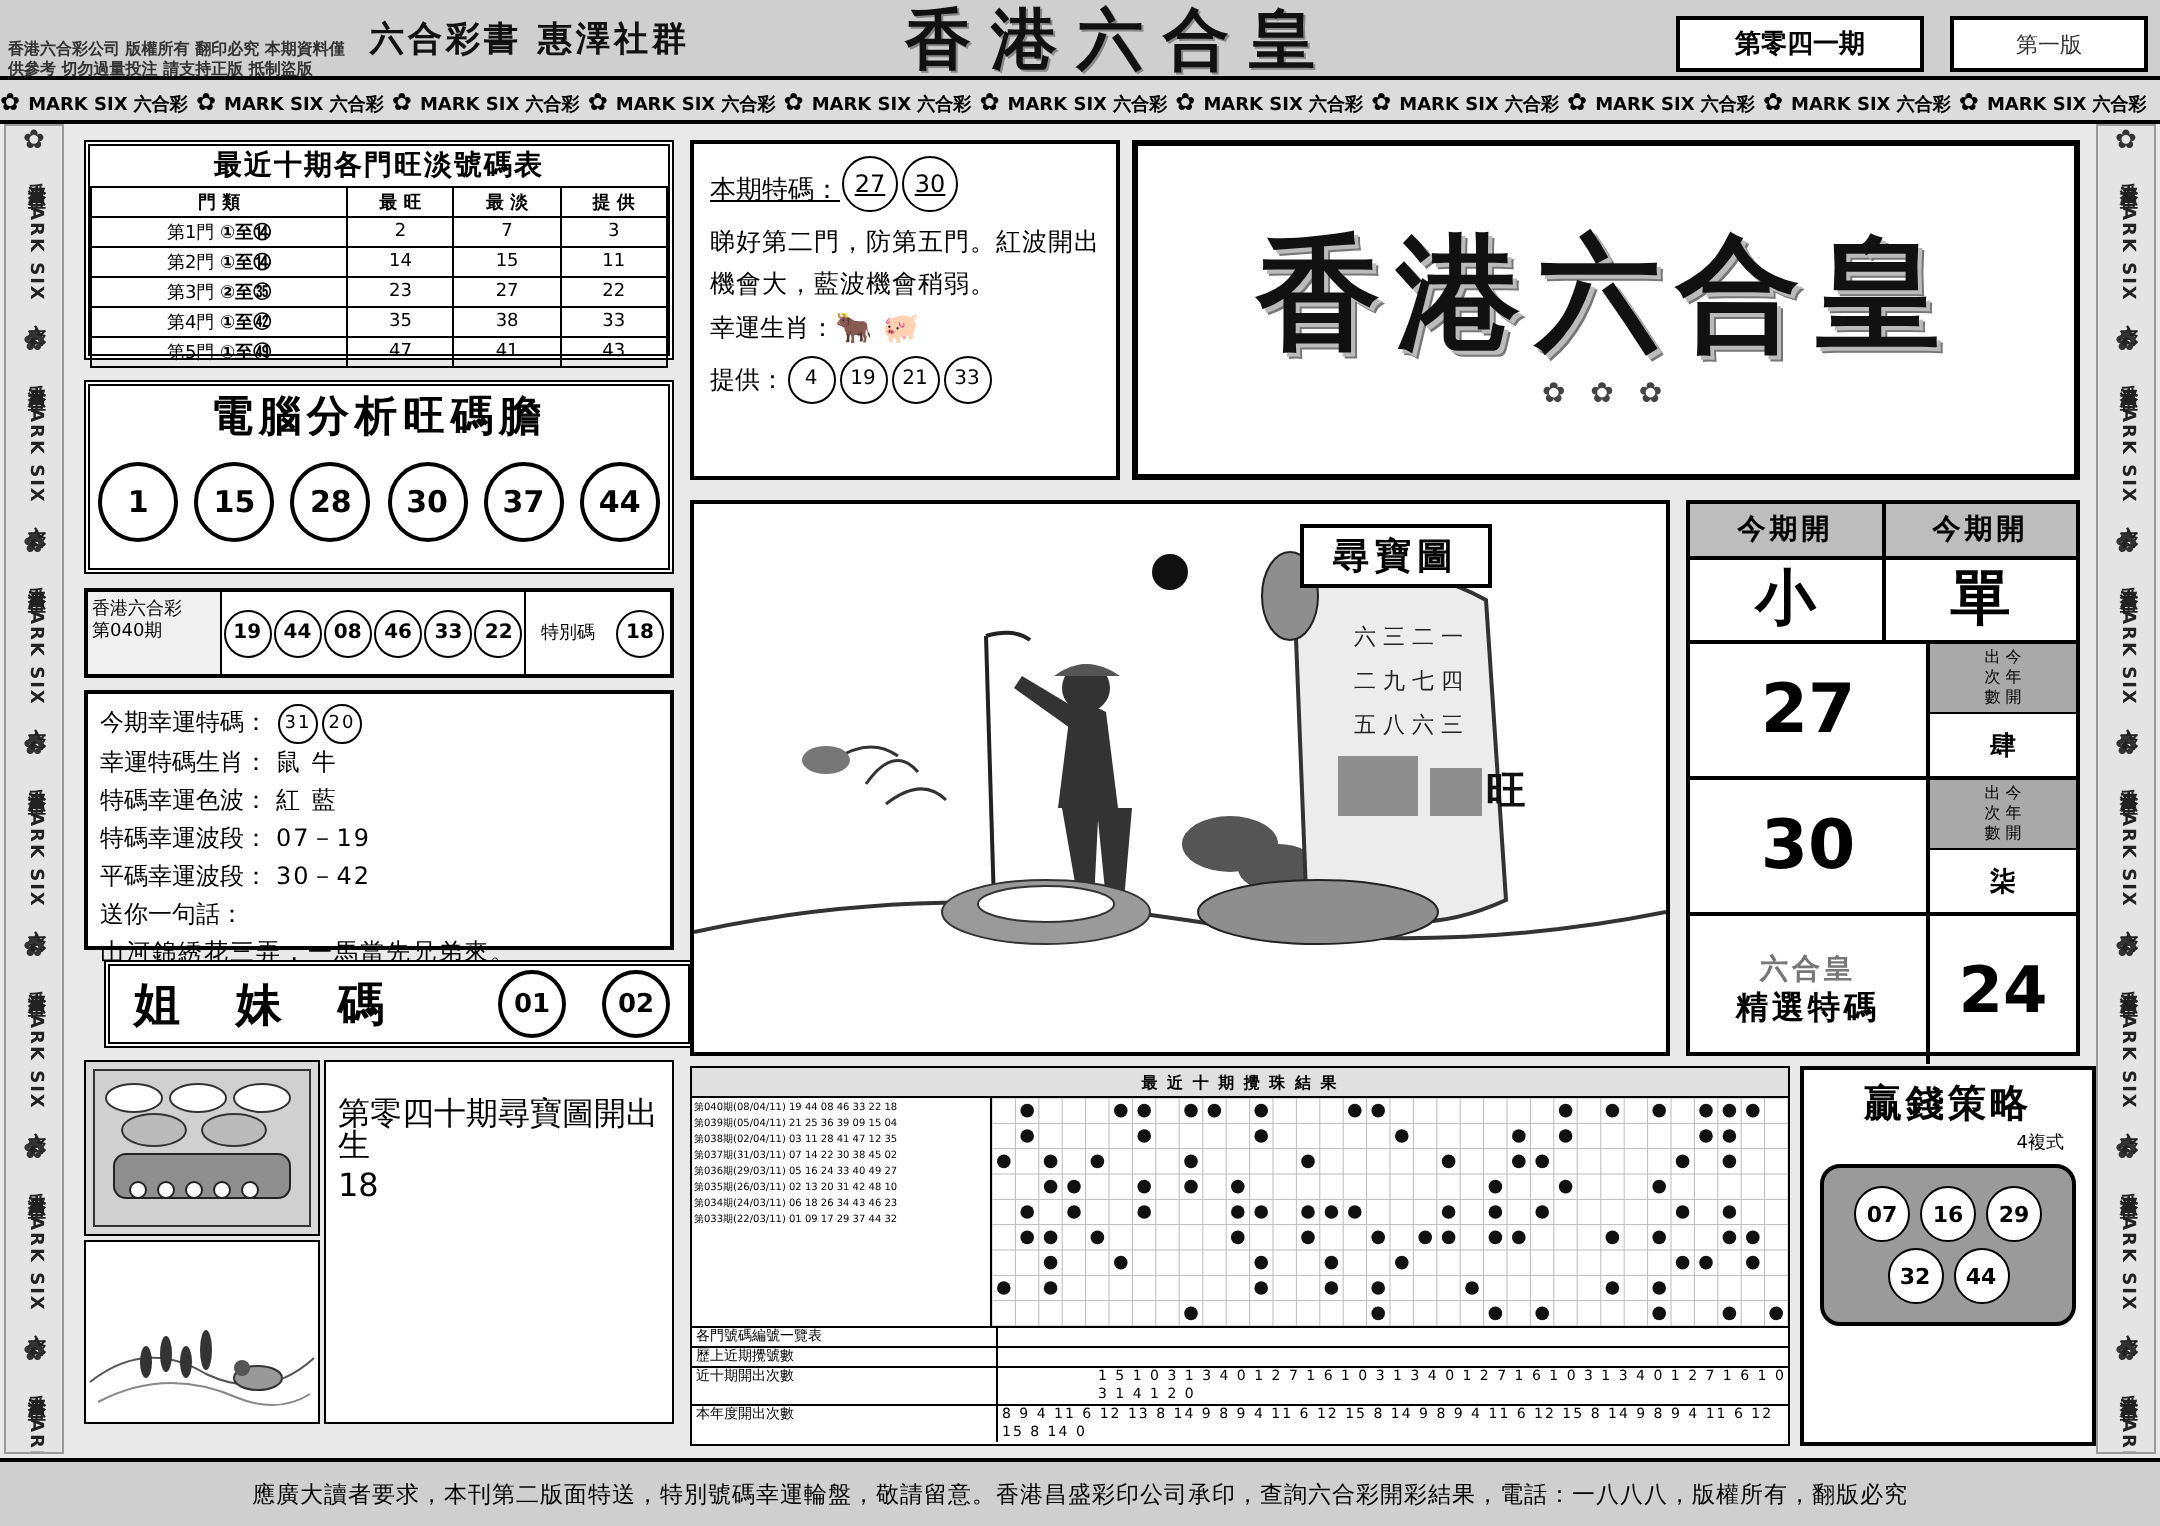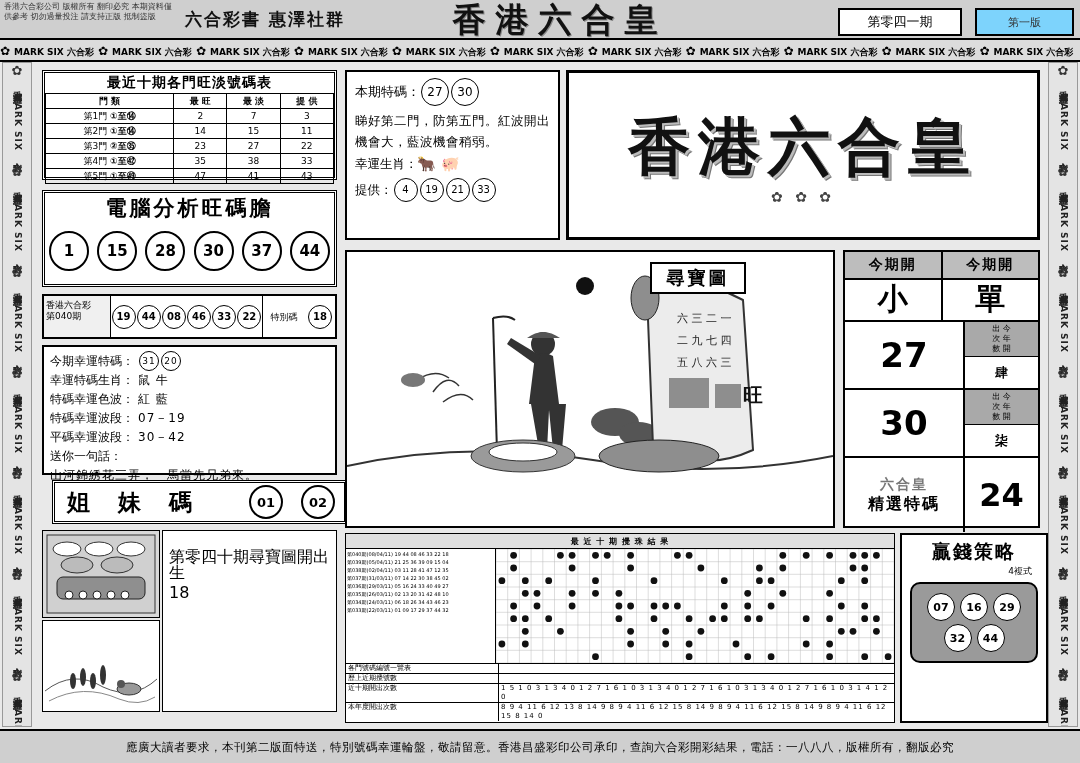--- a/index.html
+++ b/index.html
@@ -4,26 +4,26 @@
 <style>
   html,body{margin:0;padding:0;background:#fff;}
   body{width:1080px;height:763px;font-family:"DejaVu Sans","Liberation Sans",sans-serif;overflow:hidden;}
   #page{position:relative;width:1080px;height:763px;background:#e9e9e9;}
   .blk{position:absolute;box-sizing:border-box;}
   .ctr{display:flex;align-items:center;justify-content:center;}
   .col{display:flex;flex-direction:column;}
 
   
   #masthead{left:0;top:0;width:1080px;height:40px;background:#cfcfcf;border-bottom:2px solid #000;}
-  #mh-left{position:absolute;left:4px;top:2px;width:170px;height:34px;font-size:8px;line-height:10px;color:#333;overflow:hidden;}
+  #mh-left{position:absolute;left:4px;top:20px;width:170px;height:34px;font-size:8px;line-height:10px;color:#333;overflow:hidden;font-weight:bold;}
   #mh-mid{position:absolute;left:180px;top:4px;width:170px;height:30px;font-size:17px;font-weight:bold;letter-spacing:2px;color:#111;}
   #mh-title{position:absolute;left:360px;top:0px;width:400px;height:40px;font-size:33px;font-weight:bold;letter-spacing:10px;color:#111;
     text-shadow:1px 1px 0 #888;}
-  #mh-issue{position:absolute;left:838px;top:8px;width:120px;height:24px;background:#fff;border:2px solid #000;font-size:13px;font-weight:normal;}
-  #mh-right{position:absolute;left:975px;top:8px;width:95px;height:24px;background:#7dd3fc;border:2px solid #000;font-size:11px;color:#333;}
+  #mh-issue{position:absolute;left:838px;top:8px;width:120px;height:24px;background:#fff;border:2px solid #000;font-size:13px;font-weight:bold;}
+  #mh-right{position:absolute;left:975px;top:8px;width:95px;height:24px;background:#ffffff;border:2px solid #000;font-size:11px;color:#333;}
 
   
   #strip{left:0;top:40px;width:1080px;height:22px;background:#dcdcdc;border-bottom:2px solid #000;overflow:hidden;}
   #strip .unit{display:inline-block;font-size:9px;font-weight:bold;padding:0 4px;line-height:22px;letter-spacing:0;}
   #strip .flower{display:inline-block;font-size:12px;line-height:22px;}
 
   
   .rail{top:62px;width:30px;height:665px;background:#e4e4e4;border:1px solid #999;overflow:hidden;}
   #rail-l{left:2px;} #rail-r{left:1048px;}
   .rail .rv{writing-mode:vertical-rl;font-size:9px;font-weight:bold;letter-spacing:1px;margin:6px auto;display:block;text-align:center;color:#222;}
@@ -56,21 +56,21 @@
   #sister{left:52px;top:480px;width:295px;height:44px;border:3px double #000;background:#fff;display:flex;align-items:center;}
   #sister .t{flex:1;font-size:23px;font-weight:bold;letter-spacing:10px;padding-left:12px;}
   #sister .b{width:52px;display:flex;align-items:center;justify-content:center;}
 
   #lo-left{left:42px;top:530px;width:118px;height:88px;border:1px solid #000;background:#d9d9d9;}
   #lo-left2{left:42px;top:620px;width:118px;height:92px;border:1px solid #000;background:#fff;}
   #lo-note{left:162px;top:530px;width:175px;height:182px;border:1px solid #000;background:#fff;font-size:16px;padding:18px 6px;line-height:16px;}
 
   
   #special{left:345px;top:70px;width:215px;height:170px;border:2px solid #000;background:#fff;padding:6px 8px;font-size:12px;line-height:20px;}
-  #special .hd{display:flex;align-items:center;font-size:13px;}
+  #special .hd{display:flex;align-items:flex-end;font-size:13px;text-decoration:underline;}
   #special .txt{font-size:12.5px;line-height:21px;letter-spacing:0.5px;}
   #special .zodiac{display:flex;align-items:center;font-size:12.5px;}
   #special .supply{display:flex;align-items:center;font-size:12.5px;}
 
   
   #logo{left:566px;top:70px;width:474px;height:170px;border:3px solid #000;background:#fff;}
   #logo .lg{font-size:62px;font-weight:bold;letter-spacing:8px;color:#111;text-shadow:2px 2px 0 #bbb, 3px 3px 0 #777;}
   #logo .dots{font-size:14px;letter-spacing:4px;color:#444;text-align:center;}
 
   
@@ -578,21 +578,21 @@
     </div>
     <div id="bt-foot">
         <div class="tiny" style="display:flex;border-top:1px solid #000;">
           <span style="width:150px;border-right:1px solid #000;padding-left:2px;">各門號碼編號一覽表</span>
           <span style="flex:1;padding-left:2px;letter-spacing:1px;"></span>
         </div>
         <div class="tiny" style="display:flex;border-top:1px solid #000;">
           <span style="width:150px;border-right:1px solid #000;padding-left:2px;">歷上近期攪號數</span>
           <span style="flex:1;padding-left:2px;letter-spacing:1px;"></span>
         </div>
-        <div class="tiny" style="display:flex;border-top:1px solid #000;">
+        <div class="tiny" style="display:flex;border-top:1px solid #000;gap:48px;">
           <span style="width:150px;border-right:1px solid #000;padding-left:2px;">近十期開出次數</span>
           <span style="flex:1;padding-left:2px;letter-spacing:1px;">1 5 1 0 3 1 3 4 0 1 2 7 1 6 1 0 3 1 3 4 0 1 2 7 1 6 1 0 3 1 3 4 0 1 2 7 1 6 1 0 3 1 4 1 2 0</span>
         </div>
         <div class="tiny" style="display:flex;border-top:1px solid #000;">
           <span style="width:150px;border-right:1px solid #000;padding-left:2px;">本年度開出次數</span>
           <span style="flex:1;padding-left:2px;letter-spacing:1px;">8 9 4 11 6 12 13 8 14 9 8 9 4 11 6 12 15 8 14 9 8 9 4 11 6 12 15 8 14 9 8 9 4 11 6 12 15 8 14 0</span>
         </div>
       </div>
   </div>
 

